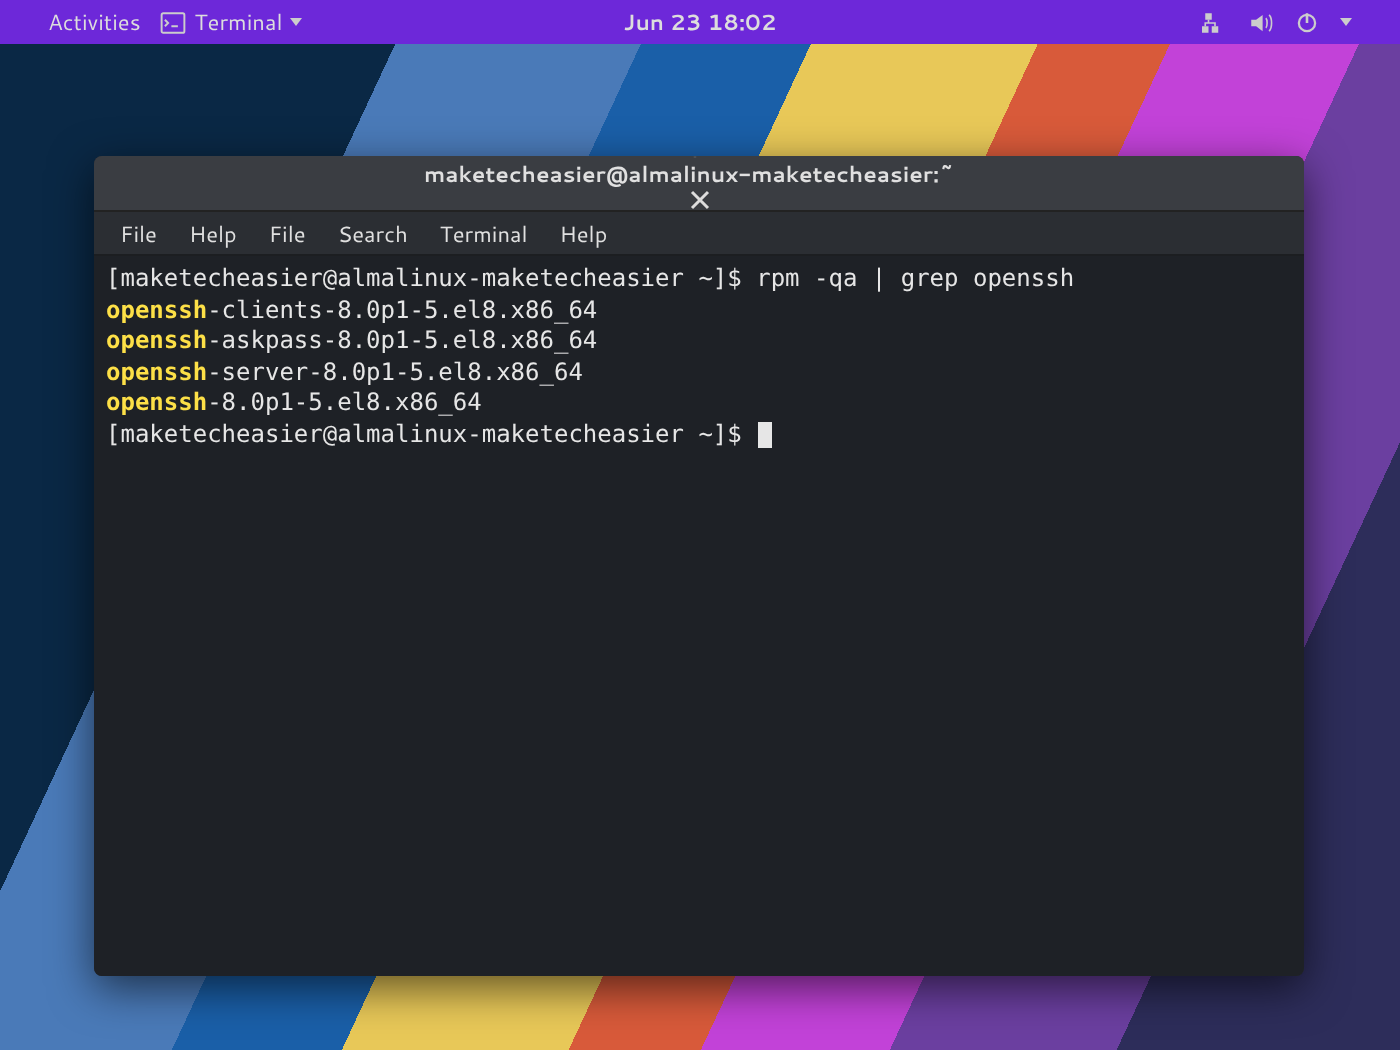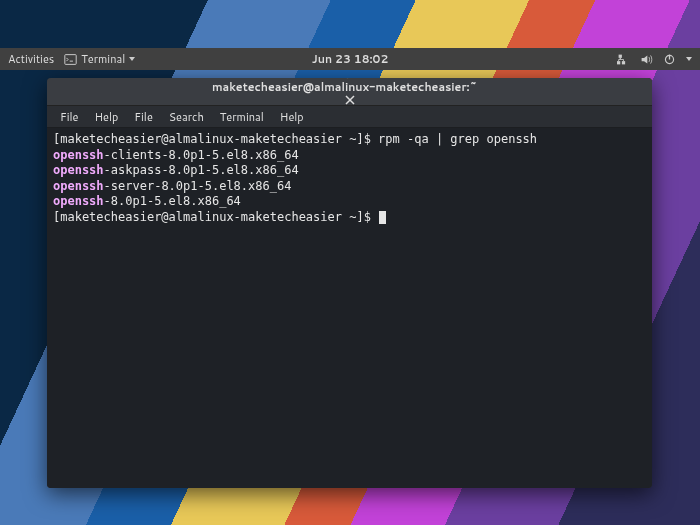--- a/index.html
+++ b/index.html
@@ -19,28 +19,27 @@
           #1a5fa8 35%, #1a5fa8 44%,
           #e8c858 44%, #e8c858 56%,
           #d85a3a 56%, #d85a3a 63%,
           #c242d8 63%, #c242d8 73%,
           #6b3fa0 73%, #6b3fa0 85%,
           #2d2d5a 85%, #2d2d5a 100%);
     }
     .topbar {
       position: relative;
       height: 22px;
-      background: #404040;
+      background: #6d28d9;
       color: #ddd;
       display: flex;
       align-items: center;
       font-size: 11px;
-      padding: 0 8px;
+      padding: 0 24px;
       z-index: 10;
-      margin-top: 48px;
     }
     .topbar-left { display: flex; align-items: center; gap: 10px; }
     .topbar-center {
       position: absolute; left: 50%; transform: translateX(-50%);
       font-weight: 600;
     }
     .topbar-right { margin-left: auto; display: flex; align-items: center; gap: 10px; }
     .app-indicator { display: flex; align-items: center; gap: 4px; }
     .tri-down {
       display: inline-block; width: 0; height: 0;
@@ -93,21 +92,21 @@
       background: #1e2126;
       color: #e6e6e6;
       font-family: "DejaVu Sans Mono", "Liberation Mono", monospace;
       font-size: 12px;
       line-height: 1.3;
       padding: 4px 6px;
       white-space: pre;
       overflow: hidden;
     }
     .term-line { display: block; }
-    .hl { color: #f0abfc; font-weight: bold; }
+    .hl { color: #fde047; font-weight: bold; }
     .cursor {
       display: inline-block; width: 7px; height: 13px;
       background: #e6e6e6; vertical-align: text-bottom;
       margin-left: 1px;
     }
   </style>
 </head>
 <body>
 
 <div class="desktop-bg"></div>

